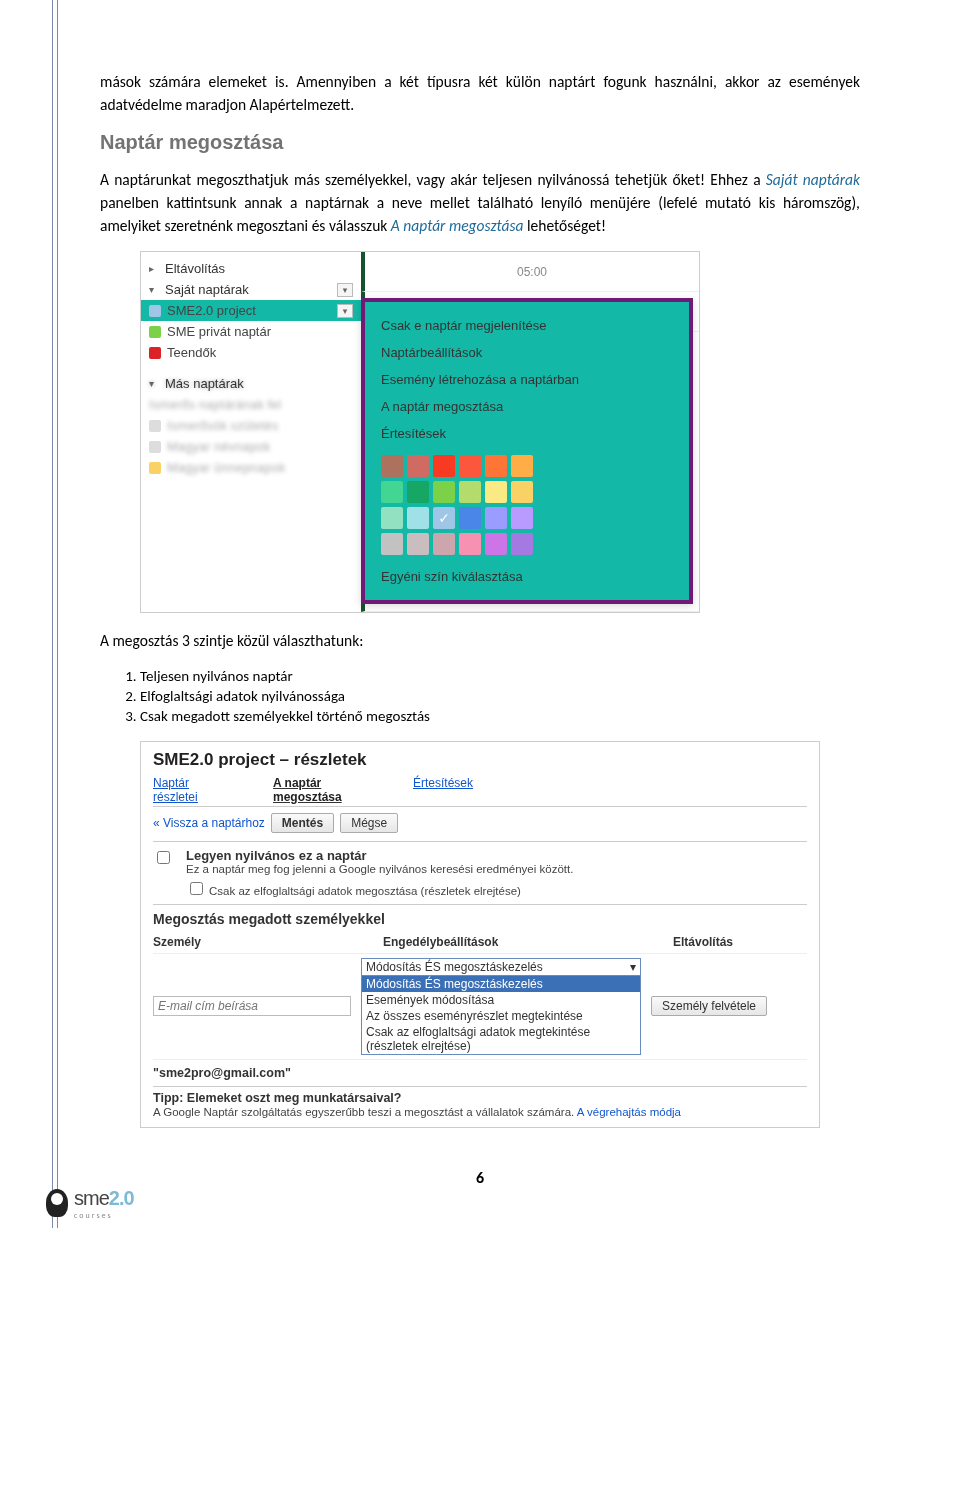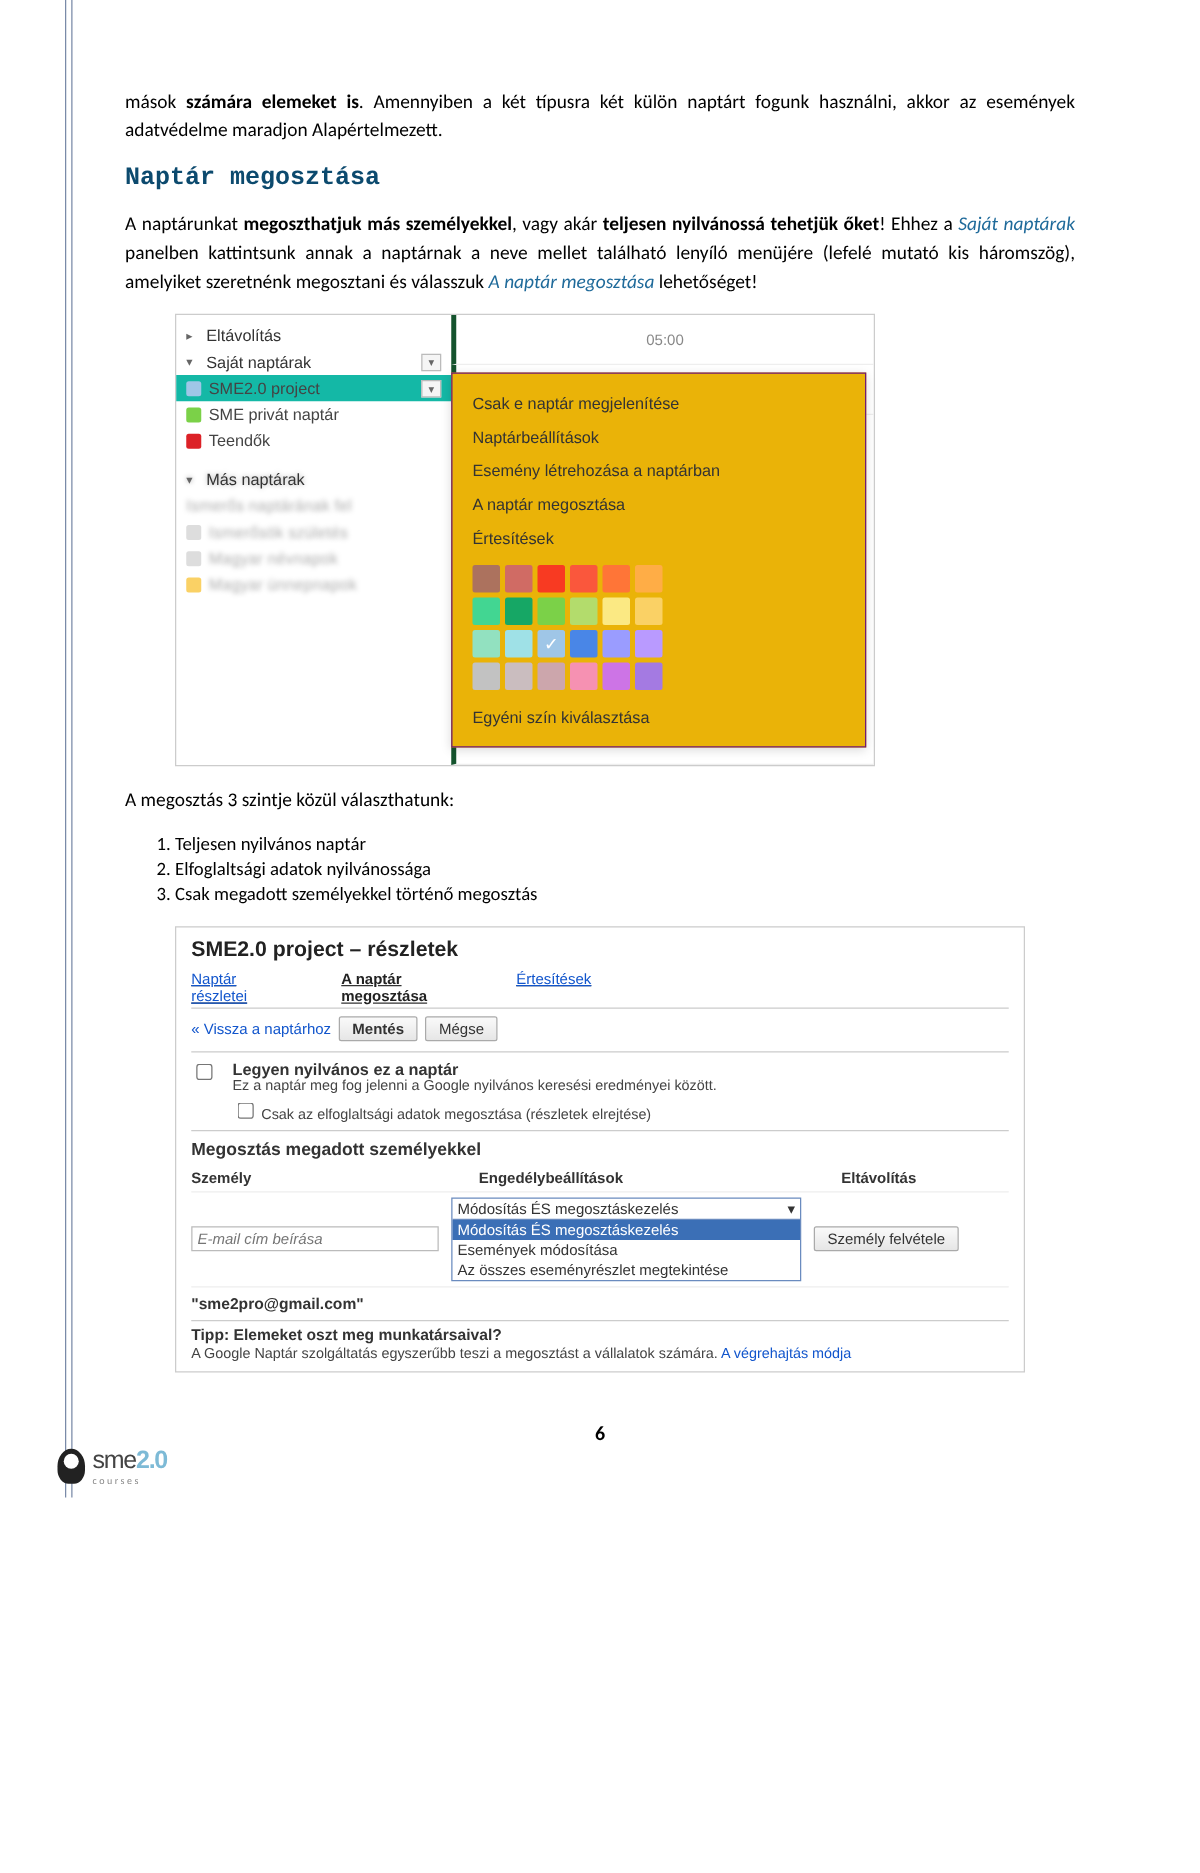--- a/index.html
+++ b/index.html
@@ -22,25 +22,25 @@
   }
   .content {
     padding: 70px 100px 30px 100px;
   }
   .para {
     font-size: 15.5px;
     line-height: 1.5;
     text-align: justify;
     margin: 0 0 14px 0;
   }
-  .bold { font-weight: bold; }
+  .bold { font-weight: normal; }
   .ital { font-style: italic; }
   .h2 {
-    color: #0c4a6e;
-    font-family: Liberation Mono, monospace;
+    color: #737373;
+    font-family: Liberation Sans, sans-serif;
     font-size: 20px;
     margin: 10px 0 14px 0;
   }
   .screenshot-box {
     margin: 10px 0 16px 40px;
     width: 560px;
   }
   .cal-outer {
     border: 1px solid #ccc;
     background: #fff;
@@ -78,22 +78,22 @@
     align-items: center;
     justify-content: center;
     color: #888;
     font-size: 12px;
   }
   .popup {
     position: absolute;
     top: 46px;
     left: 0;
     right: 6px;
-    background: #eab308;
-    border: 1px solid #701a75;
+    background: #14b8a6;
+    border: 4px solid #701a75;
     box-shadow: 0 2px 8px rgba(0,0,0,0.15);
     padding: 10px 14px;
   }
   .popup-item {
     padding: 6px 2px;
     color: #333;
   }
   .swatches {
     display: grid;
     grid-template-columns: repeat(6, 22px);
@@ -372,20 +372,21 @@
       <div class="inputrow" style="border-top:1px solid #eee;border-bottom:1px solid #eee;padding:4px 0">
         <input class="txt" placeholder="E-mail cím beírása" style="">
         <div class="select">
           <div class="opt" style="border-bottom:1px solid #6a8bbf;display:flex;justify-content:space-between">
               <span>Módosítás ÉS megosztáskezelés</span>
               <span>▾</span>
             </div>
           <div class="opt sel">Módosítás ÉS megosztáskezelés</div>
           <div class="opt">Események módosítása</div>
           <div class="opt">Az összes eseményrészlet megtekintése</div>
+          <div class="opt">Csak az elfoglaltsági adatok megtekintése (részletek elrejtése)</div>
         </div>
         <span class="btn">Személy felvétele</span>
       </div>
       <div class="inputrow" style="font-weight:bold;padding:6px 0">
         <div style="width:220px">"sme2pro@gmail.com"</div>
       </div>
       <div style="border-top:1px solid #ccc;padding-top:4px">
         <span style="font-weight:bold">Tipp: Elemeket oszt meg munkatársaival?</span><br>
         <span class="sub">A Google Naptár szolgáltatás egyszerűbb teszi a megosztást a vállalatok számára. </span>
         <span class="sub" style="color:#1155cc">A végrehajtás módja</span>

